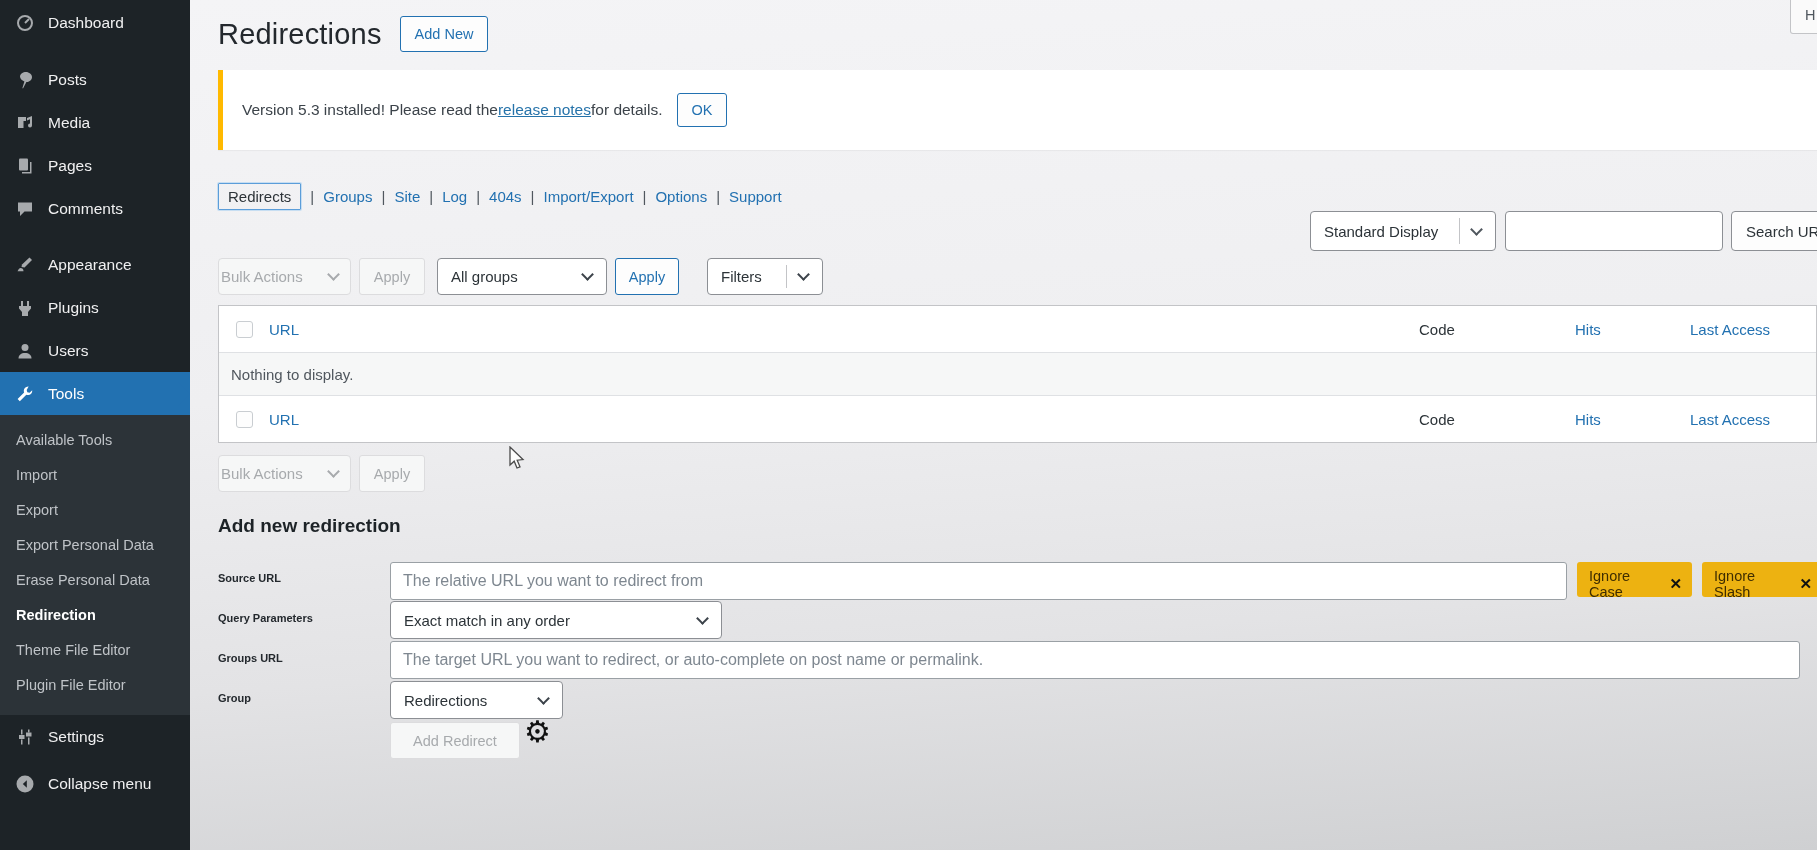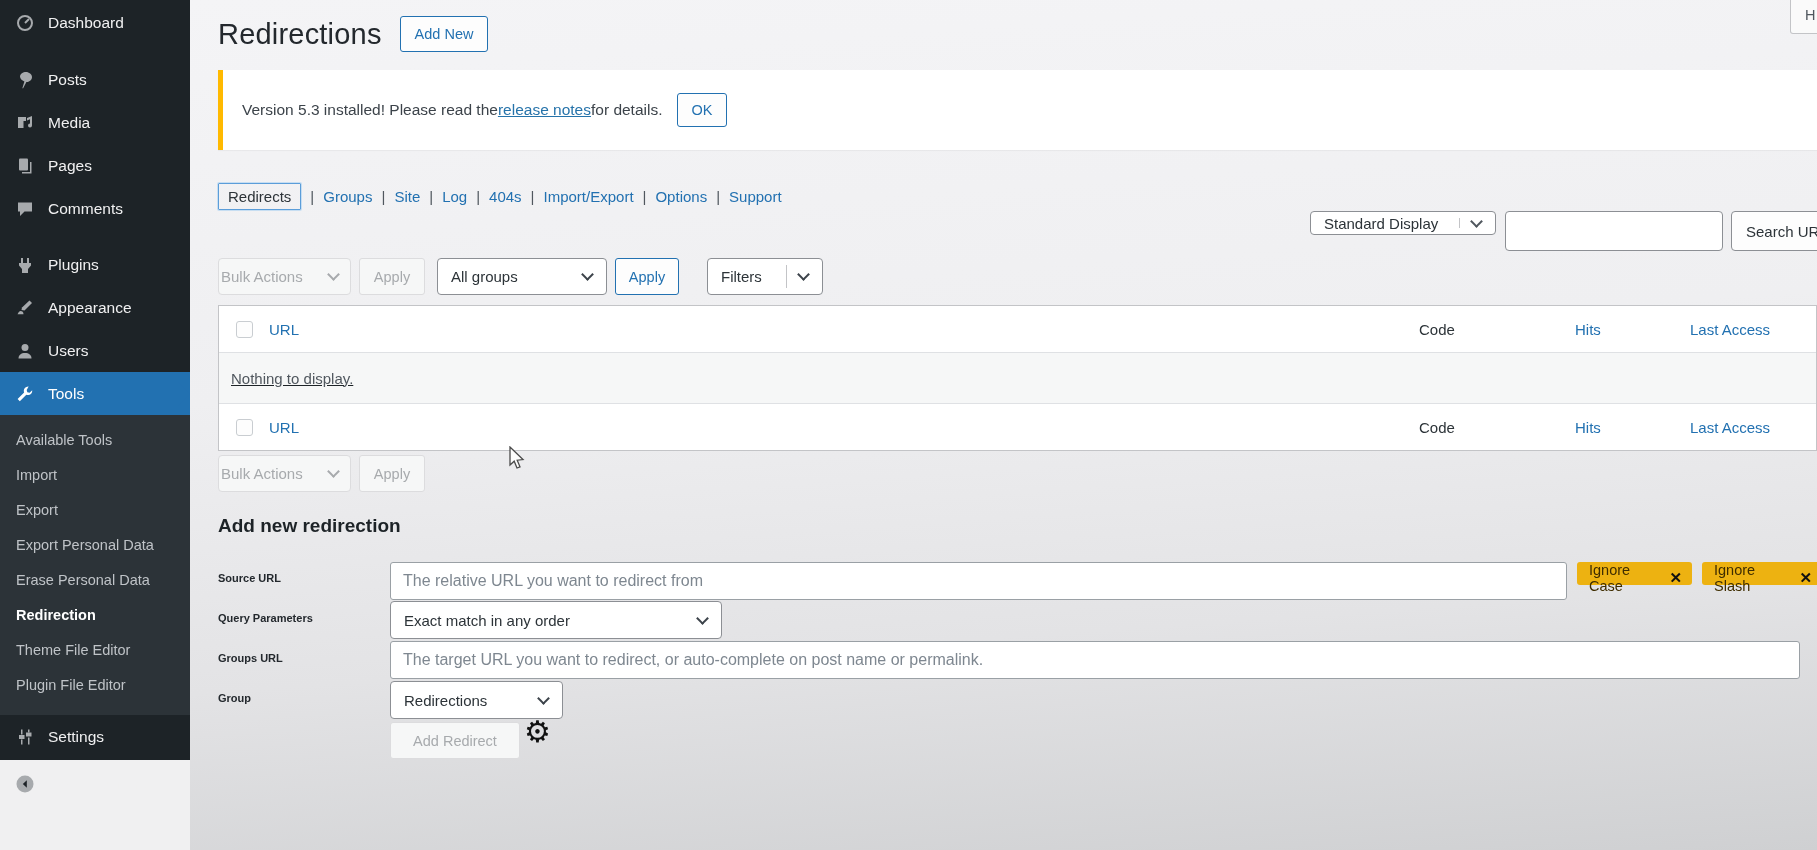--- a/index.html
+++ b/index.html
@@ -1,20 +1,20 @@
 <!DOCTYPE html>
 <html><head>
 <meta charset="utf-8">
 <style>
   * { box-sizing: border-box; margin: 0; padding: 0; }
   html,body { width:1817px; height:850px; overflow:hidden; }
   body { font-family:"Liberation Sans", sans-serif; font-size:15px; color:#1d2327; background:#f0f0f1; }
 
   
-  #sidebar { position:absolute; left:0; top:0; width:190px; height:760px; background:#1d2327; color:#f0f0f1; }
+  #sidebar { position:absolute; left:0; top:0; width:190px; height:850px; background:#1d2327; color:#f0f0f1; }
   .mi { display:flex; align-items:center; gap:12px; padding:10px 8px 10px 14px; font-size:15.5px; height:43px; cursor:pointer; }
   .mi .mi-icon { width:22px; height:22px; color:#a7aaad; display:flex; align-items:center; justify-content:center; flex:0 0 22px; }
   .mi.first { height:45px; }
   .mi.active { background:#2271b1; color:#fff; position:relative; }
   .mi.active .mi-icon { color:#fff; }
   .mi.active::after { content:""; position:absolute; right:-12px; top:50%; margin-top:-12px;
       border:12px solid transparent; border-left-color:#2271b1; }
   .menu-gap { height:13px; }
   #submenu { background:#2c3338; padding:8px 0 12px 0; }
   .smi { padding:9px 14px 9px 16px; font-size:14.5px; color:#bfc3c7; cursor:pointer; height:35px; }
@@ -47,55 +47,55 @@
   .tab-active { border:1px solid #5b9dd9; box-shadow:0 0 0 1px #c7def2; border-radius:1px;
       padding:4px 9px; color:#2c3338; cursor:pointer; }
 
   
   .sel { display:inline-flex; align-items:center; background:#fff; border:1px solid #8c8f94; border-radius:4px;
       color:#2c3338; font-size:15px; cursor:pointer; }
   .sel .sel-txt { padding:0 10px 0 13px; flex:1; }
   .sel .sel-div { width:1px; align-self:stretch; background:#c3c4c7; margin:6px 0; }
   .chev { width:9px; height:9px; border-right:2px solid #50575e; border-bottom:2px solid #50575e;
       transform:rotate(45deg); margin:-4px 14px 0 12px; }
-  #display-select { position:absolute; left:1120px; top:211px; width:186px; height:24px; }
+  #display-select { position:absolute; left:1120px; top:211px; width:186px; height:40px; }
   #search-input { position:absolute; left:1315px; top:211px; width:218px; height:40px; border:1px solid #8c8f94;
       border-radius:4px; background:#fff; padding:0 10px; font-size:15px; font-family:"Liberation Sans",sans-serif; }
   #search-btn { position:absolute; left:1541px; top:211px; width:150px; height:40px; border:1px solid #8c8f94;
       border-radius:4px; background:#fdfdfd; color:#2c3338; font-size:15px; display:flex; align-items:center;
       padding-left:14px; cursor:pointer; }
 
   
   .toolbar-item { position:absolute; height:37px; }
   .dsel { display:inline-flex; align-items:center; justify-content:space-between; background:#f6f7f7;
       border:1px solid #dcdcde; border-radius:4px; color:#a7aaad; font-size:15px; width:100%; height:100%; padding:0 10px 0 2px; }
   .dsel .chev { border-color:#a7aaad; margin:-4px 2px 0 10px; }
 
   
   #list-table { position:absolute; left:28px; top:305px; width:1599px; background:#fff; border:1px solid #c3c4c7; }
   .trow { display:grid; grid-template-columns:50px 1fr 170px 115px 150px; align-items:center; height:46px; }
-  .trow.body { height:52px; background:#f6f7f7; border-top:1px solid #dfe1e4; border-bottom:1px solid #dfe1e4;text-decoration:underline; }
+  .trow.body { height:44px; background:#f6f7f7; border-top:1px solid #dfe1e4; border-bottom:1px solid #dfe1e4; }
   .th { font-size:15px; }
   .th.link { color:#2271b1; cursor:pointer; }
   .th.plain { color:#2c3338; }
   .cell-cb { display:flex; justify-content:center; }
   .cb { width:17px; height:17px; border:1px solid #c9cdd1; border-radius:3px; background:#fdfdfd; cursor:pointer; }
   .pad-code { padding-left:38px; }
   .pad-stat { padding-left:24px; }
   .empty-msg { grid-column:1 / -1; padding-left:12px; color:#50575e; font-size:15px; }
 
   
   #form-heading { position:absolute; left:28px; top:515px; font-size:19px; font-weight:600; color:#1d2327; }
   .flabel { position:absolute; left:28px; width:165px; font-size:11px; font-weight:bold; color:#23282d; }
   .finput { border:1px solid #9aa0a5; border-radius:3px; background:#fff; font-size:16px; padding:0 12px;
       font-family:"Liberation Sans",sans-serif; color:#2c3338; position:absolute; }
   .finput::placeholder { color:#7e8790; opacity:1; }
   .fsel { position:absolute; }
   .fsel .chev { border-color:#3c434a; }
-  .flag { position:absolute; top:562px; height:23px; background:#edb211; border-radius:3px; display:flex;
+  .flag { position:absolute; top:562px; height:35px; background:#edb211; border-radius:3px; display:flex;
       align-items:center; gap:10px; padding:8px 10px 0 12px; font-size:14.5px; color:#3f2d00; cursor:pointer; }
   .flag .x { font-weight:bold; color:#111; font-size:15px; }
   #gear { position:absolute; left:334px; top:717px; font-size:30px; color:#111; cursor:pointer; line-height:1; }
 
   #cursor { position:absolute; left:318px; top:446px; pointer-events:none; }
 </style>
 </head>
 <body>
 
 <div id="sidebar">
@@ -140,33 +140,33 @@
       <svg width="20" height="20" viewBox="0 0 20 20" fill="currentColor">
           <path d="M3 3.5h14v9H9.5L5 17v-4.5H3z"></path>
         </svg>
     </span>
     <span>Comments</span>
   </div>
   <div class="menu-gap"></div>
   <div class="mi">
     <span class="mi-icon">
       <svg width="20" height="20" viewBox="0 0 20 20" fill="currentColor">
-          <path d="M6 8V3h2v5h4V3h2v5h2v2.5L13 14v4H7v-4l-3-3.5V8z"></path>
-        </svg>
-    </span>
-    <span>Plugins</span>
-  </div>
-  <div class="mi">
-    <span class="mi-icon">
-      <svg width="20" height="20" viewBox="0 0 20 20" fill="currentColor">
           <path d="M14.5 2.5 17 5l-7.5 7.5-3-0.5 0.5-2.5z"></path>
           <path d="M5.5 13c1.8 0 3 1.2 3 3.2H2.5c1-0.8 1-3.2 3-3.2z"></path>
         </svg>
     </span>
     <span>Appearance</span>
+  </div>
+  <div class="mi">
+    <span class="mi-icon">
+      <svg width="20" height="20" viewBox="0 0 20 20" fill="currentColor">
+          <path d="M6 8V3h2v5h4V3h2v5h2v2.5L13 14v4H7v-4l-3-3.5V8z"></path>
+        </svg>
+    </span>
+    <span>Plugins</span>
   </div>
   <div class="mi">
     <span class="mi-icon">
       <svg width="20" height="20" viewBox="0 0 20 20" fill="currentColor">
           <circle cx="10" cy="6.5" r="3.5"></circle>
           <path d="M3.5 17.5c0-3.6 2.7-5.5 6.5-5.5s6.5 1.9 6.5 5.5z"></path>
         </svg>
     </span>
     <span>Users</span>
   </div>

